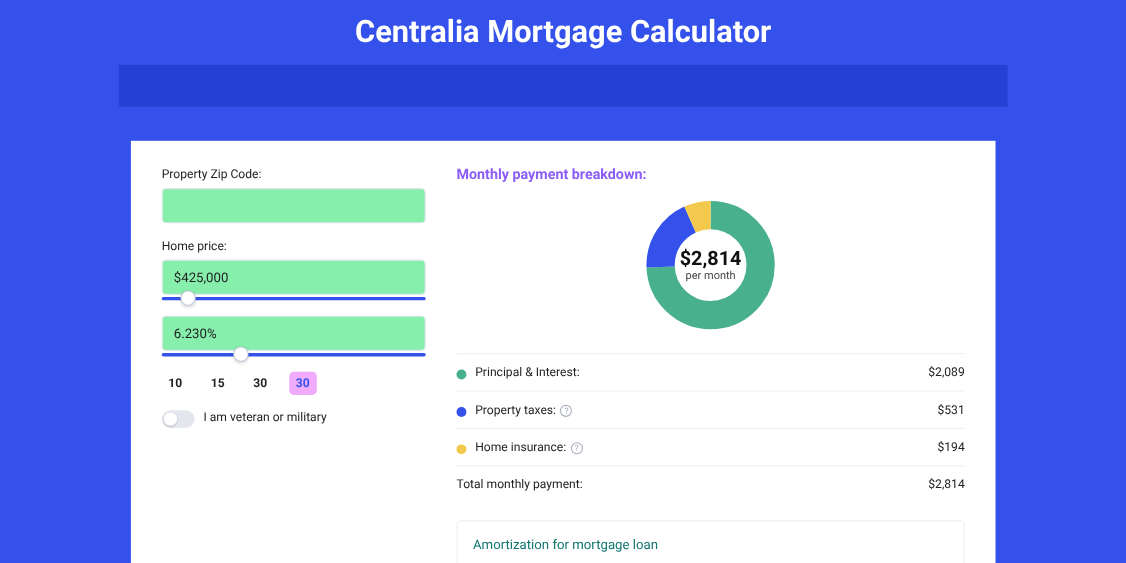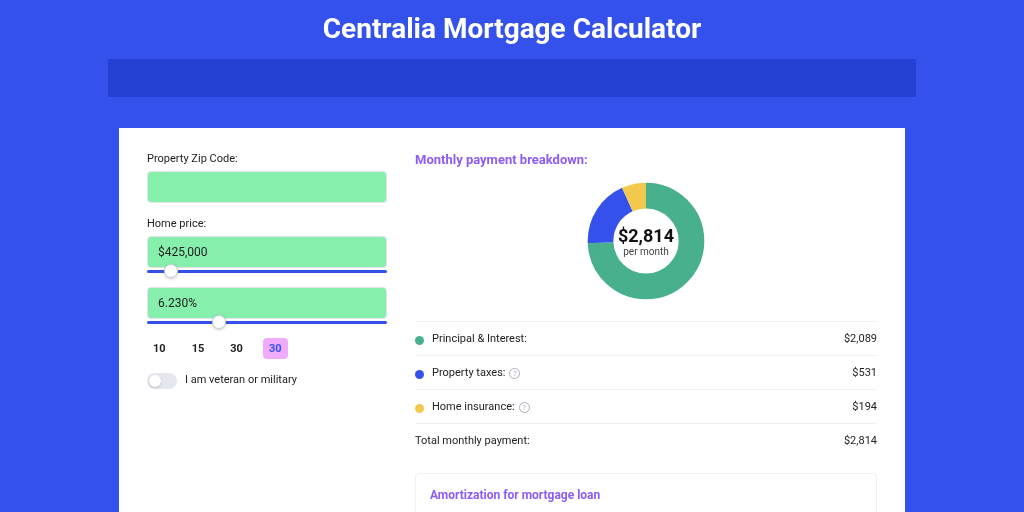--- a/index.html
+++ b/index.html
@@ -34,21 +34,21 @@
 .donut-center .per{font-size:10px;color:#444}
 .legend{border-top:1px solid #eef0f4}
 .lrow{display:flex;align-items:flex-end;padding:10px 0;border-bottom:1px solid #eef0f4;font-size:11px;color:#222}
 .lrow:last-child{border-bottom:none}
 .ldot{width:9px;height:9px;border-radius:50%;margin-right:8px;flex:0 0 9px}
 .llabel{flex:1}
 .lval{font-weight:400}
 .lrow.total .llabel,.lrow.total .lval{font-weight:400}
 .info-ico{display:inline-block;width:11px;height:11px;border:1px solid #aab0bd;border-radius:50%;color:#aab0bd;font-size:8px;line-height:10px;text-align:center;margin-left:4px;vertical-align:middle}
 .amort-card{border:1px solid #eef0f4;border-radius:4px;padding:14px;margin-top:16px}
-.amort-title{font-size:12px;font-weight:700;color:#8b5cf6;margin-bottom:21px}
+.amort-title{font-size:12px;font-weight:400;color:#0f766e;margin-bottom:21px}
 </style>
 </head>
 <body>
 
 <div class="page-title">Centralia Mortgage Calculator</div>
 <div class="hdr-shadow"></div>
 
 <div class="card">
   <div class="left">
 

